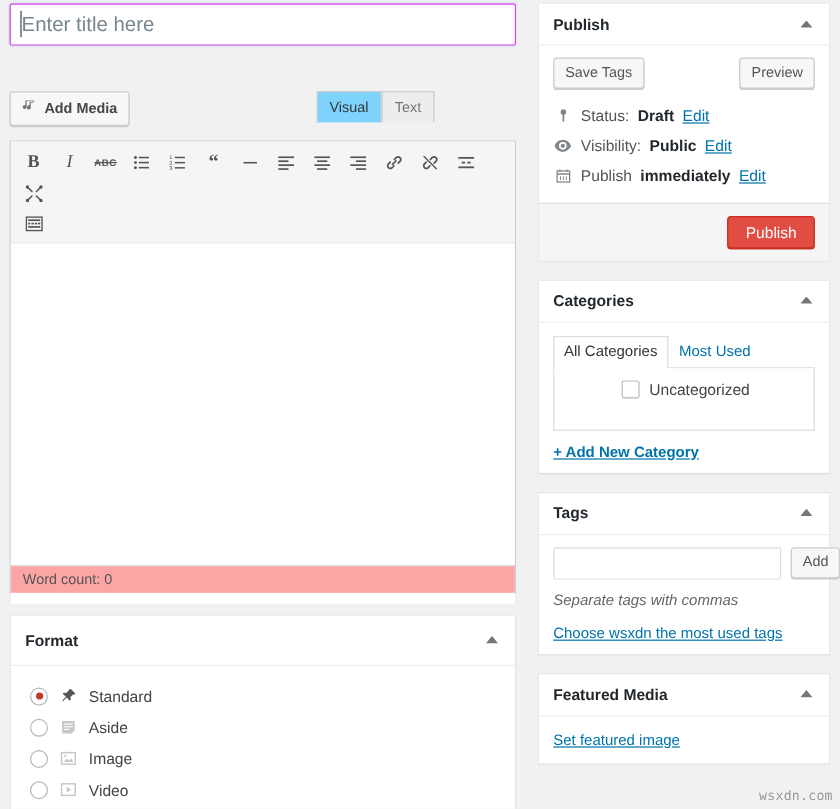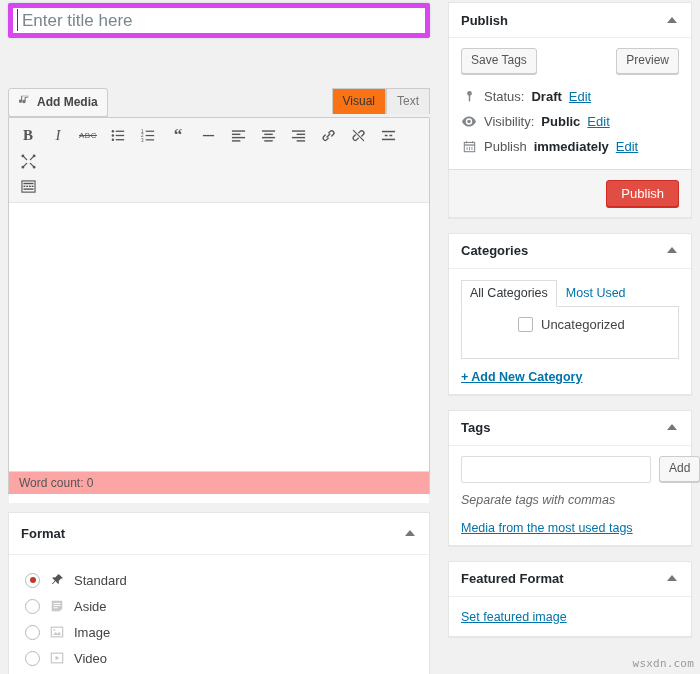--- a/index.html
+++ b/index.html
@@ -13,39 +13,39 @@
     overflow: hidden;
   }
   .page { position: relative; width: 700px; height: 674px; }
 
   
   .col-left { position: absolute; left: 8px; top: 0; width: 422px; }
 
   .title-wrap { padding-top: 3px; }
   .title-input {
     width: 422px; height: 35px;
-    border: 5px solid #d946ef;
+    border: 1px solid #d946ef;
     background: #fff;
     border-radius: 2px;
     padding: 3px 8px 3px 9px;
     font-family: "Liberation Sans", sans-serif;
     font-size: 17px;
     color: #777;
     outline: none;
     box-shadow: 0 0 2px rgba(120,170,200,.45);
   }
   .title-input::placeholder { color: #78868f; opacity: 1; }
   .caret {
     position: absolute; left: 9px; top: 9px;
     width: 1px; height: 22px; background: #444;
   }
 
   
   .media-row {
-    position: absolute; top: 88px; left: 0; width: 422px; height: 30px;
+    position: absolute; top: 76px; left: 0; width: 354px; height: 30px;
   }
   .btn {
     display: inline-flex; align-items: center; gap: 5px;
     background: #f7f7f7;
     border: 1px solid #ccc;
     border-radius: 3px;
     color: #555;
     font-size: 12px;
     padding: 4px 9px;
     line-height: 1.3;
@@ -60,21 +60,21 @@
     padding: 5px 10px 6px;
     font-size: 12px;
     border: 1px solid #ccc;
     border-bottom: none;
     background: #ededed;
     color: #777;
     cursor: pointer;
     margin-left: 0;
     position: relative;
   }
-  .tab-vt.active { background: #f97316; color: #32373c; border-color: #ccc; }
+  .tab-vt.active { background: #7dd3fc; color: #32373c; border-color: #ccc; }
 
   
   .editor-box {
     position: absolute; top: 117px; left: 0;
     width: 422px; height: 378px;
     background: #fff;
     border: 1px solid #ccc;
     border-radius: 1px;
   }
   .mce-toolbar {
@@ -245,21 +245,21 @@
     <div class="editor-box">
       <div class="mce-toolbar">
         <div class="tb-row">
           <div class="tb-btn">
             <span class="txt" style="font-weight:bold;font-family:'Liberation Serif',serif;font-size:15px;">B</span>
           </div>
           <div class="tb-btn">
             <span class="txt" style="font-style:italic;font-family:'Liberation Serif',serif;font-size:15px;">I</span>
           </div>
           <div class="tb-btn">
-            <span style="font-size:8px;font-weight:normal;text-decoration:line-through;letter-spacing:.5px;">ABC</span>
+            <span style="font-size:8px;font-weight:bold;text-decoration:line-through;letter-spacing:.5px;">ABC</span>
           </div>
           <div class="tb-btn">
             <svg width="15" height="15" viewBox="0 0 16 16" fill="#555">
               <circle cx="2" cy="3.5" r="1.3"></circle>
                 <rect x="5" y="2.8" width="9" height="1.4"></rect>
               <circle cx="2" cy="8" r="1.3"></circle>
                 <rect x="5" y="7.3" width="9" height="1.4"></rect>
               <circle cx="2" cy="12.5" r="1.3"></circle>
                 <rect x="5" y="11.8" width="9" height="1.4"></rect>
             </svg>
@@ -512,27 +512,27 @@
               <path d="M5 0L10 6H0z" fill="#72777c"></path>
             </svg>
         </span>
       </div>
       <div class="side-body">
         <div class="tag-row">
           <input class="tag-input" type="text" placeholder="" style="">
           <div class="btn">Add</div>
         </div>
         <div class="tag-hint">Separate tags with commas</div>
-        <a class="link tag-choose">Media from the most used tags</a>
+        <a class="link tag-choose">Choose wsxdn the most used tags</a>
       </div>
     </div>
 
     <div class="side-box">
       <div class="side-head">
-        <span class="side-title">Featured Format</span>
+        <span class="side-title">Featured Media</span>
         <span class="pb-toggle">
           <svg width="10" height="7" viewBox="0 0 10 7">
               <path d="M5 0L10 6H0z" fill="#72777c"></path>
             </svg>
         </span>
       </div>
       <div class="side-body" style="padding:12px;">
         <a class="link feat-link">Set featured image</a>
       </div>
     </div>

